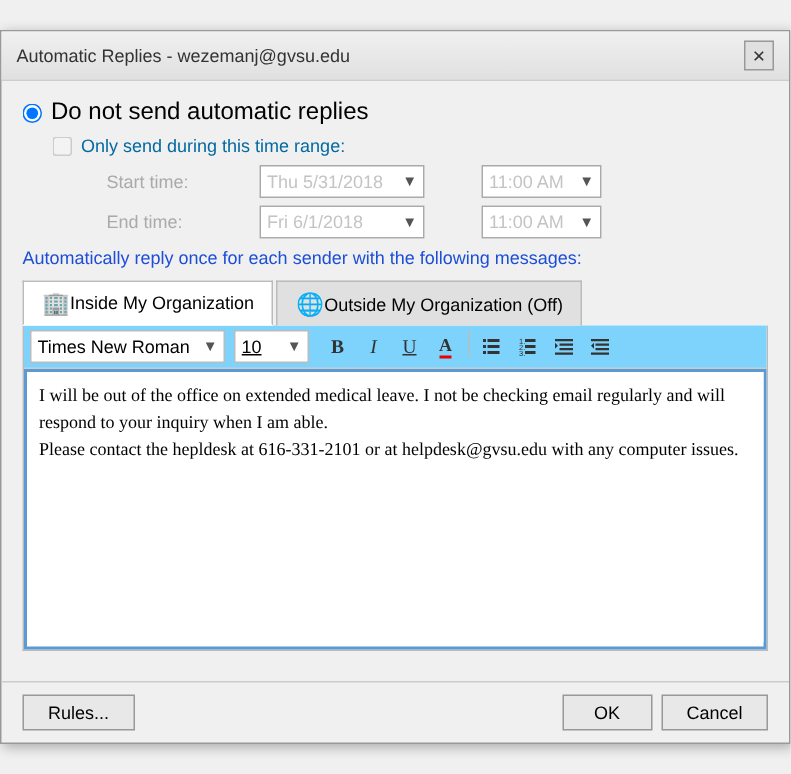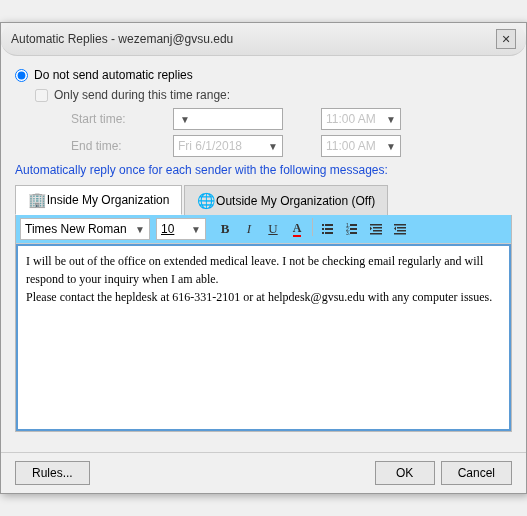--- a/index.html
+++ b/index.html
@@ -18,21 +18,20 @@
       border: 1px solid #999;
       box-shadow: 2px 2px 8px rgba(0,0,0,0.3);
     }
     .title-bar {
       background: linear-gradient(to bottom, #f0f0f0, #e0e0e0);
       border-bottom: 1px solid #ccc;
       padding: 6px 10px;
       display: flex;
       justify-content: space-between;
       align-items: center;
-      border-radius: 16px;
     }
     .title-text {
       font-size: 12px;
       color: #333;
     }
     .close-btn {
       width: 20px;
       height: 20px;
       border: 1px solid #999;
       background: #e0e0e0;
@@ -51,39 +50,39 @@
     }
     .radio-row {
       display: flex;
       align-items: center;
       margin-bottom: 4px;
     }
     .radio-row input[type="radio"] {
       margin-right: 6px;
     }
     .radio-label {
-      font-size: 12px;
+      font-size: 16px;
       color: #000;
     }
     .checkbox-section {
       margin-left: 20px;
       margin-top: 4px;
       margin-bottom: 6px;
     }
     .checkbox-row {
       display: flex;
       align-items: center;
       margin-bottom: 6px;
     }
     .checkbox-row input[type="checkbox"] {
       margin-right: 6px;
     }
     .checkbox-label {
       font-size: 12px;
-      color: #404040;
+      color: #0369a1;
     }
     .time-rows {
       margin-left: 36px;
     }
     .time-row {
       display: flex;
       align-items: center;
       margin-bottom: 5px;
       gap: 32px;
     }
@@ -312,20 +311,23 @@
     <div class="checkbox-section">
       <div class="checkbox-row">
         <input type="checkbox" id="timeRange" disabled="" style="">
         <label class="checkbox-label" for="timeRange">Only send during this time range:</label>
       </div>
 
       <div class="time-rows">
         <div class="time-row">
           <span class="time-label">Start time:</span>
           <div class="time-dropdown">
+            <select disabled="">
+              <option>Thu 5/31/2018</option>
+            </select>
             <span class="dropdown-arrow">▼</span>
           </div>
           <div class="time-input">
             <select disabled="">
               <option>11:00 AM</option>
             </select>
             <span class="dropdown-arrow">▼</span>
           </div>
         </div>
         <div class="time-row">

